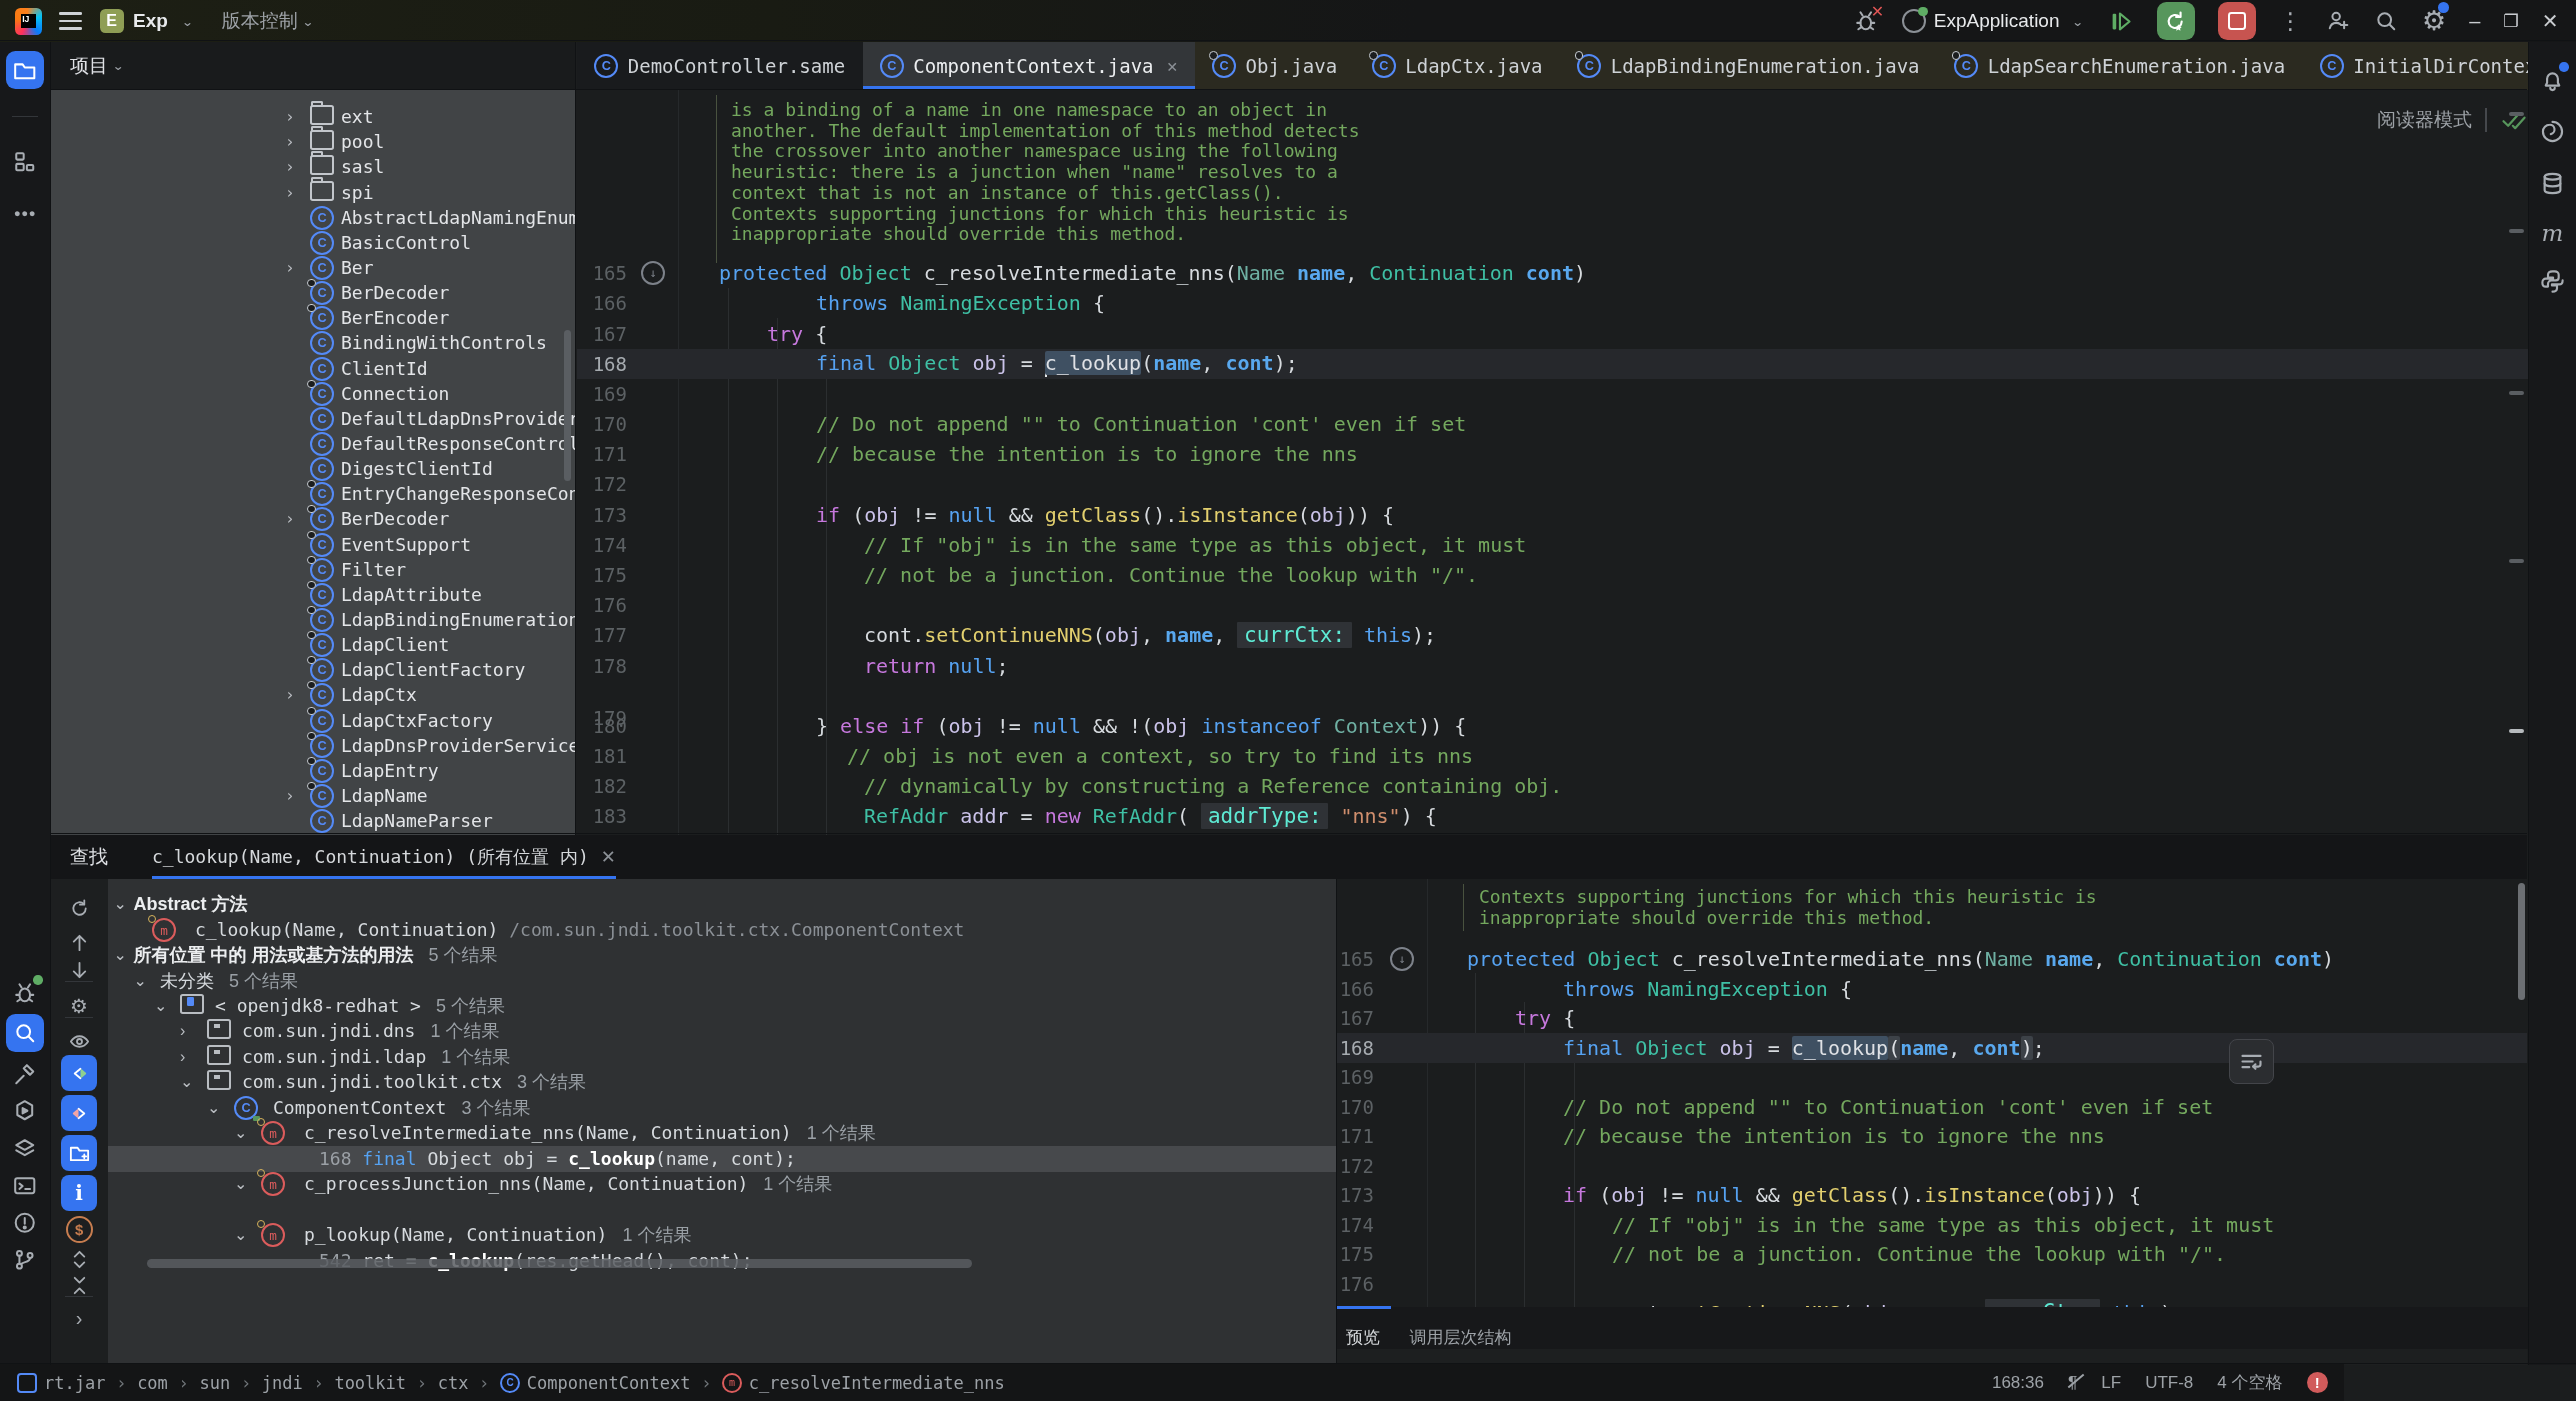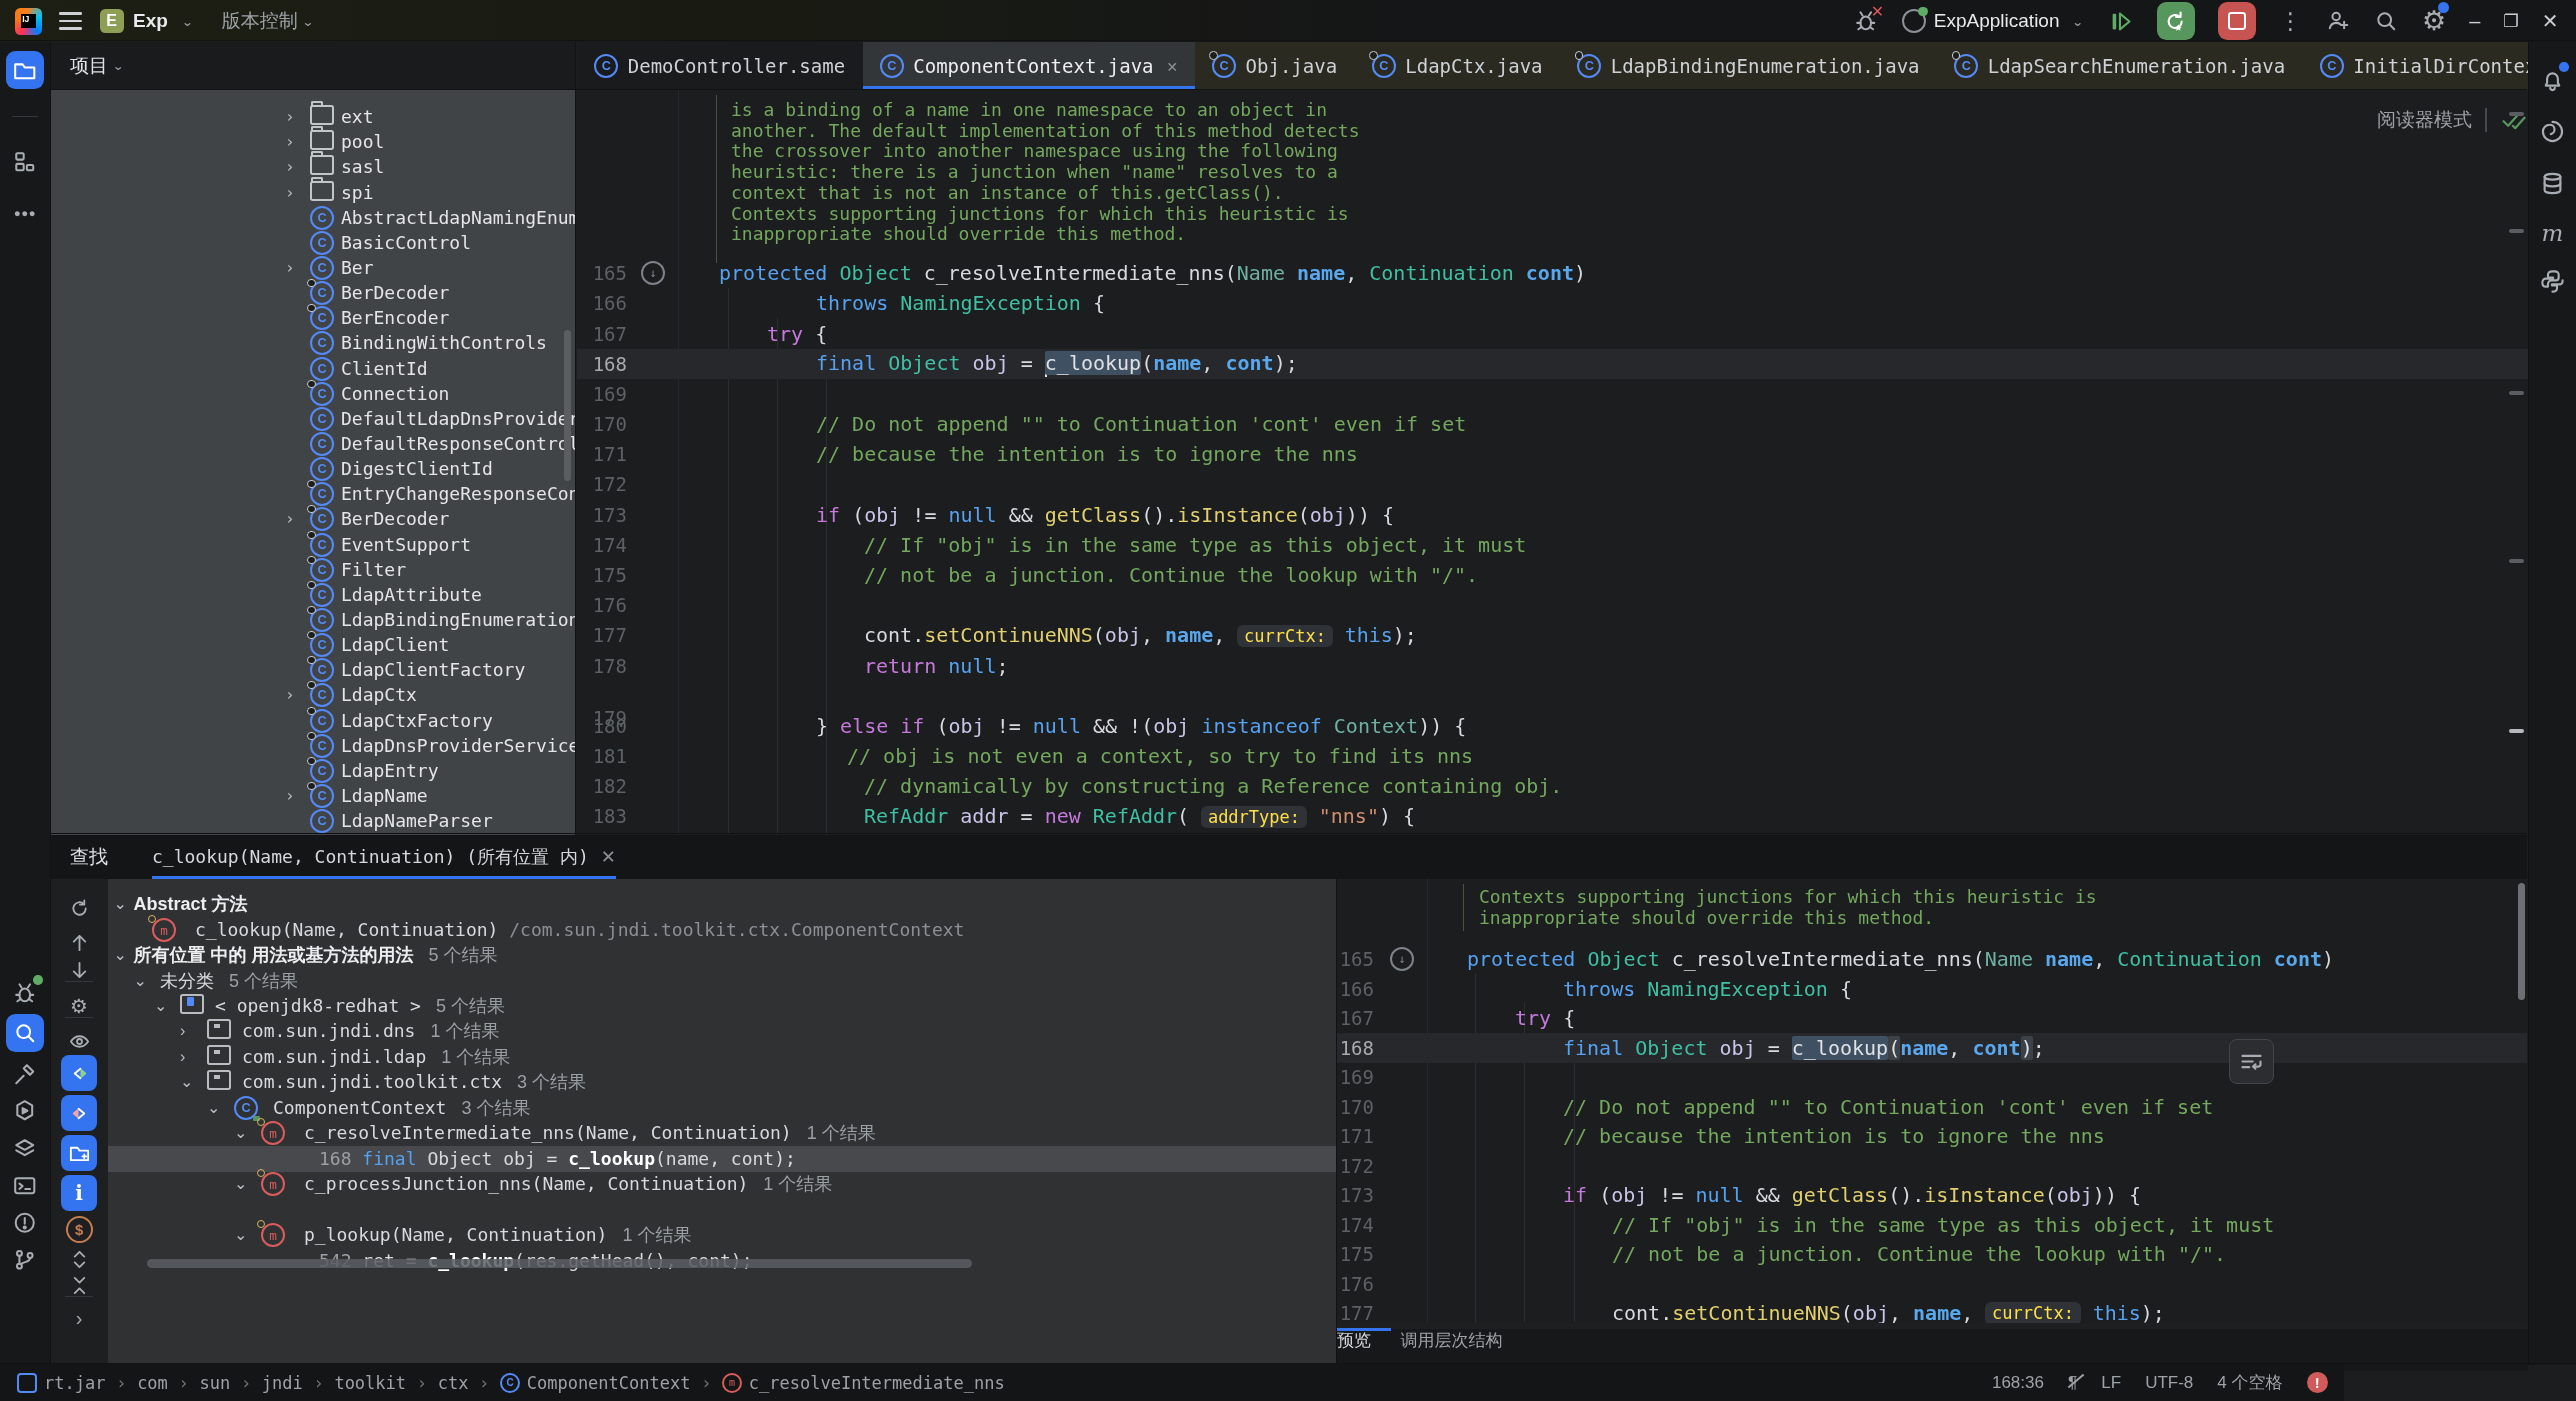--- a/index.html
+++ b/index.html
@@ -96,21 +96,21 @@
   .jdoc{position:absolute;white-space:pre;font-family:"DejaVu Sans Mono","Liberation Mono",monospace;color:#74a85e;}
   .guide{position:absolute;width:1.3px;background:#2b2e30;}
   .cguide{position:absolute;width:1.3px;background:#49523f;}
 
   .tk-kw{color:#56a2f1;} .tk-flow{color:#c678dd;} .tk-type{color:#3fc0a5;}
   .tk-itype{color:#6fb0a3;} .tk-mtd{color:#e2cf6e;} .tk-str{color:#cf8e6d;}
   .tk-cmt{color:#74a85e;} .tk-var{color:#cbc3ea;} .tk-plain{color:#d6dade;}
   .tk-param{color:#59a8ee;font-weight:700;}
   .tk-selid{background:#3f5062;border-radius:2px;}
   .tk-brkt{background:#3d4248;border-radius:2px;}
-  .tk-inlay{background:#2f3236;color:#fde047;border-radius:6px;padding:1.3px 6.7px;font-size:17px;}
+  .tk-inlay{background:#2f3236;color:#5eead4;border-radius:1px;padding:1.3px 6.7px;font-size:21px;}
   .caret{display:inline-block;width:2px;height:24px;background:#e6e8ea;vertical-align:middle;margin-right:-2px;}
 
   .reader-chip{position:absolute;display:flex;align-items:center;gap:13.4px;font-size:19px;color:#9da2a7;}
   .reader-chip .vd{width:1.3px;height:24px;background:#45484c;}
   .mark{position:absolute;height:4px;border-radius:2px;background:#5a5e62;}
   .mark.bright{background:#b6babd;}
 
   
   .find-panel{position:absolute;left:50px;top:835px;width:2477px;height:530px;background:#1d1f20;}
   .find-head{position:absolute;left:0;top:0;width:100%;height:44px;background:#141517;display:flex;align-items:center;}
@@ -139,21 +139,21 @@
   .fp-ln{color:#9ba0a6;}
   .fp-kw{color:#56a2f1;}
   .fp-codeb{font-weight:700;color:#ffffff;}
   .pkg-ic{width:20px;height:16px;border:2px solid #b9bdc2;border-radius:2.7px;position:relative;display:inline-block;}
   .pkg-ic:before{content:"";position:absolute;left:5.4px;top:3.4px;width:5.4px;height:4px;background:#b9bdc2;}
   .lib-ic{width:20px;height:16px;border:2px solid #b9bdc2;border-radius:2.7px;position:relative;display:inline-block;}
   .lib-ic:before{content:"";position:absolute;left:5.4px;top:1.3px;width:6.7px;height:9.4px;background:#548af7;border-radius:1.3px;}
 
   
   .preview{position:absolute;left:1286px;top:44px;width:1191px;height:444px;background:#1b1d1e;overflow:hidden;}
-  .pv-tabs{position:absolute;left:1286px;top:494px;width:1191px;height:42px;background:#17181a;display:flex;align-items:flex-start;gap:29.5px;padding-left:1px;}
+  .pv-tabs{position:absolute;left:1286px;top:472px;width:1191px;height:42px;background:#17181a;display:flex;align-items:flex-end;gap:29.5px;padding-left:10px;}
   .pv-tab{font-size:17px;color:#9ea3a8;position:relative;cursor:pointer;}
   .pv-tab.on{color:#d5d8db;}
   .pv-ind{position:absolute;left:0px;top:-1.3px;width:55px;height:3.4px;background:#3574f0;}
   .hscroll{position:absolute;height:9.4px;border-radius:4.7px;background:#595d61;opacity:.85;}
   .softwrap{position:absolute;width:43px;height:43px;border-radius:8px;background:#2b2d30;border:1.3px solid #43454a;
     display:flex;align-items:center;justify-content:center;color:#a8adb3;cursor:pointer;}
 
   
   .statusbar{position:absolute;left:0;top:1364px;width:2344px;height:37px;background:#141516;
     display:flex;align-items:center;font-size:17px;color:#9da2a7;}

